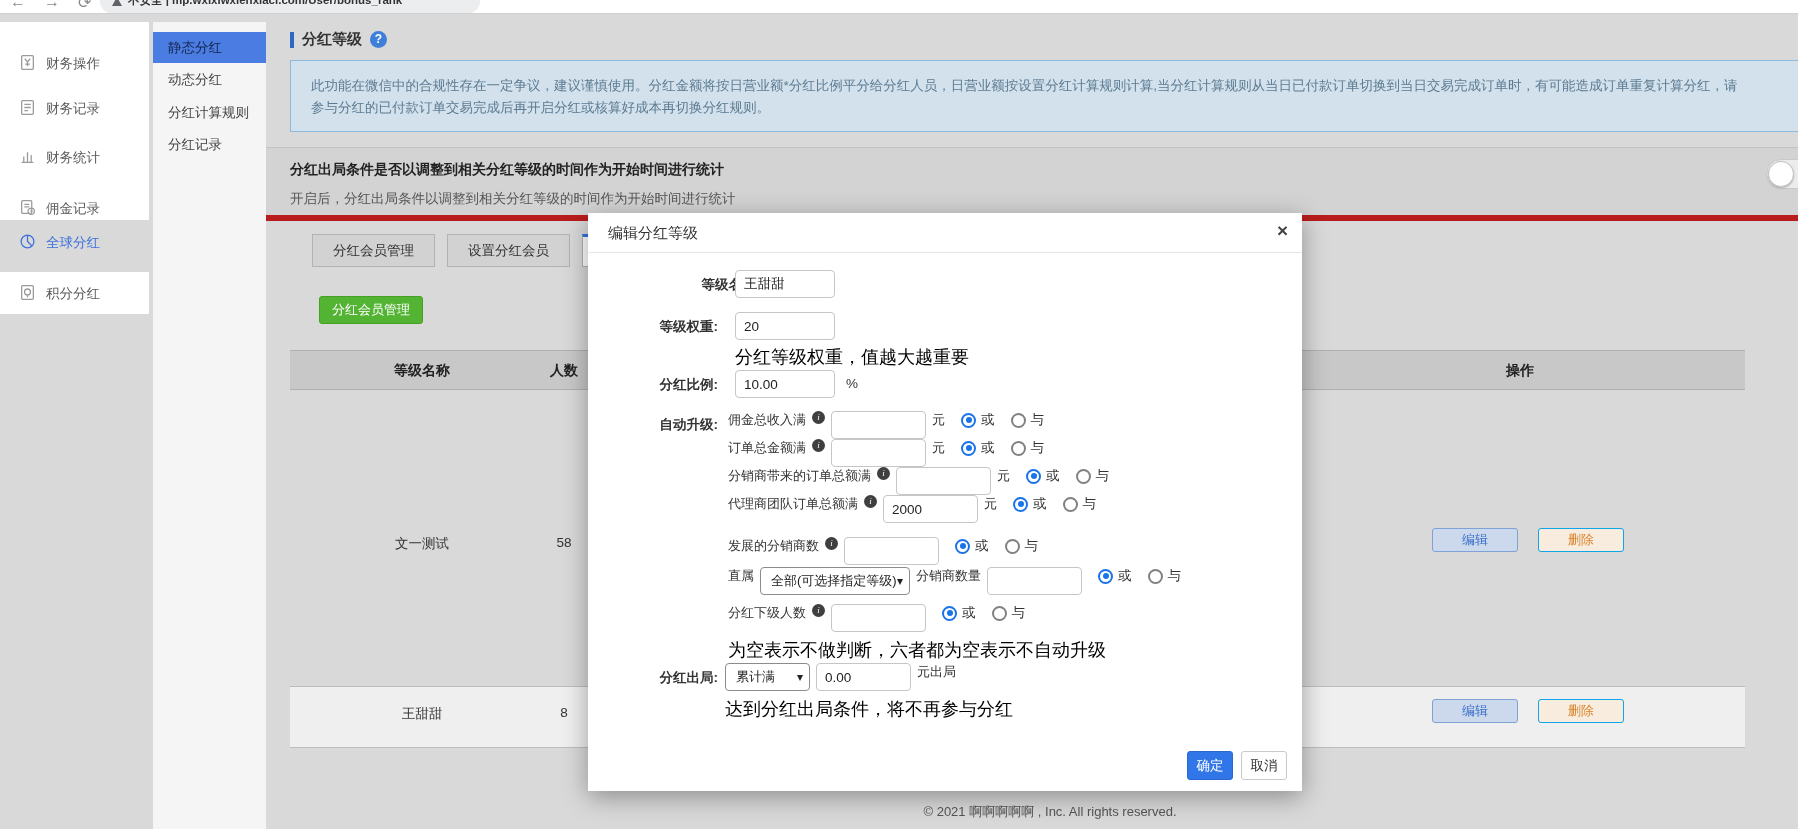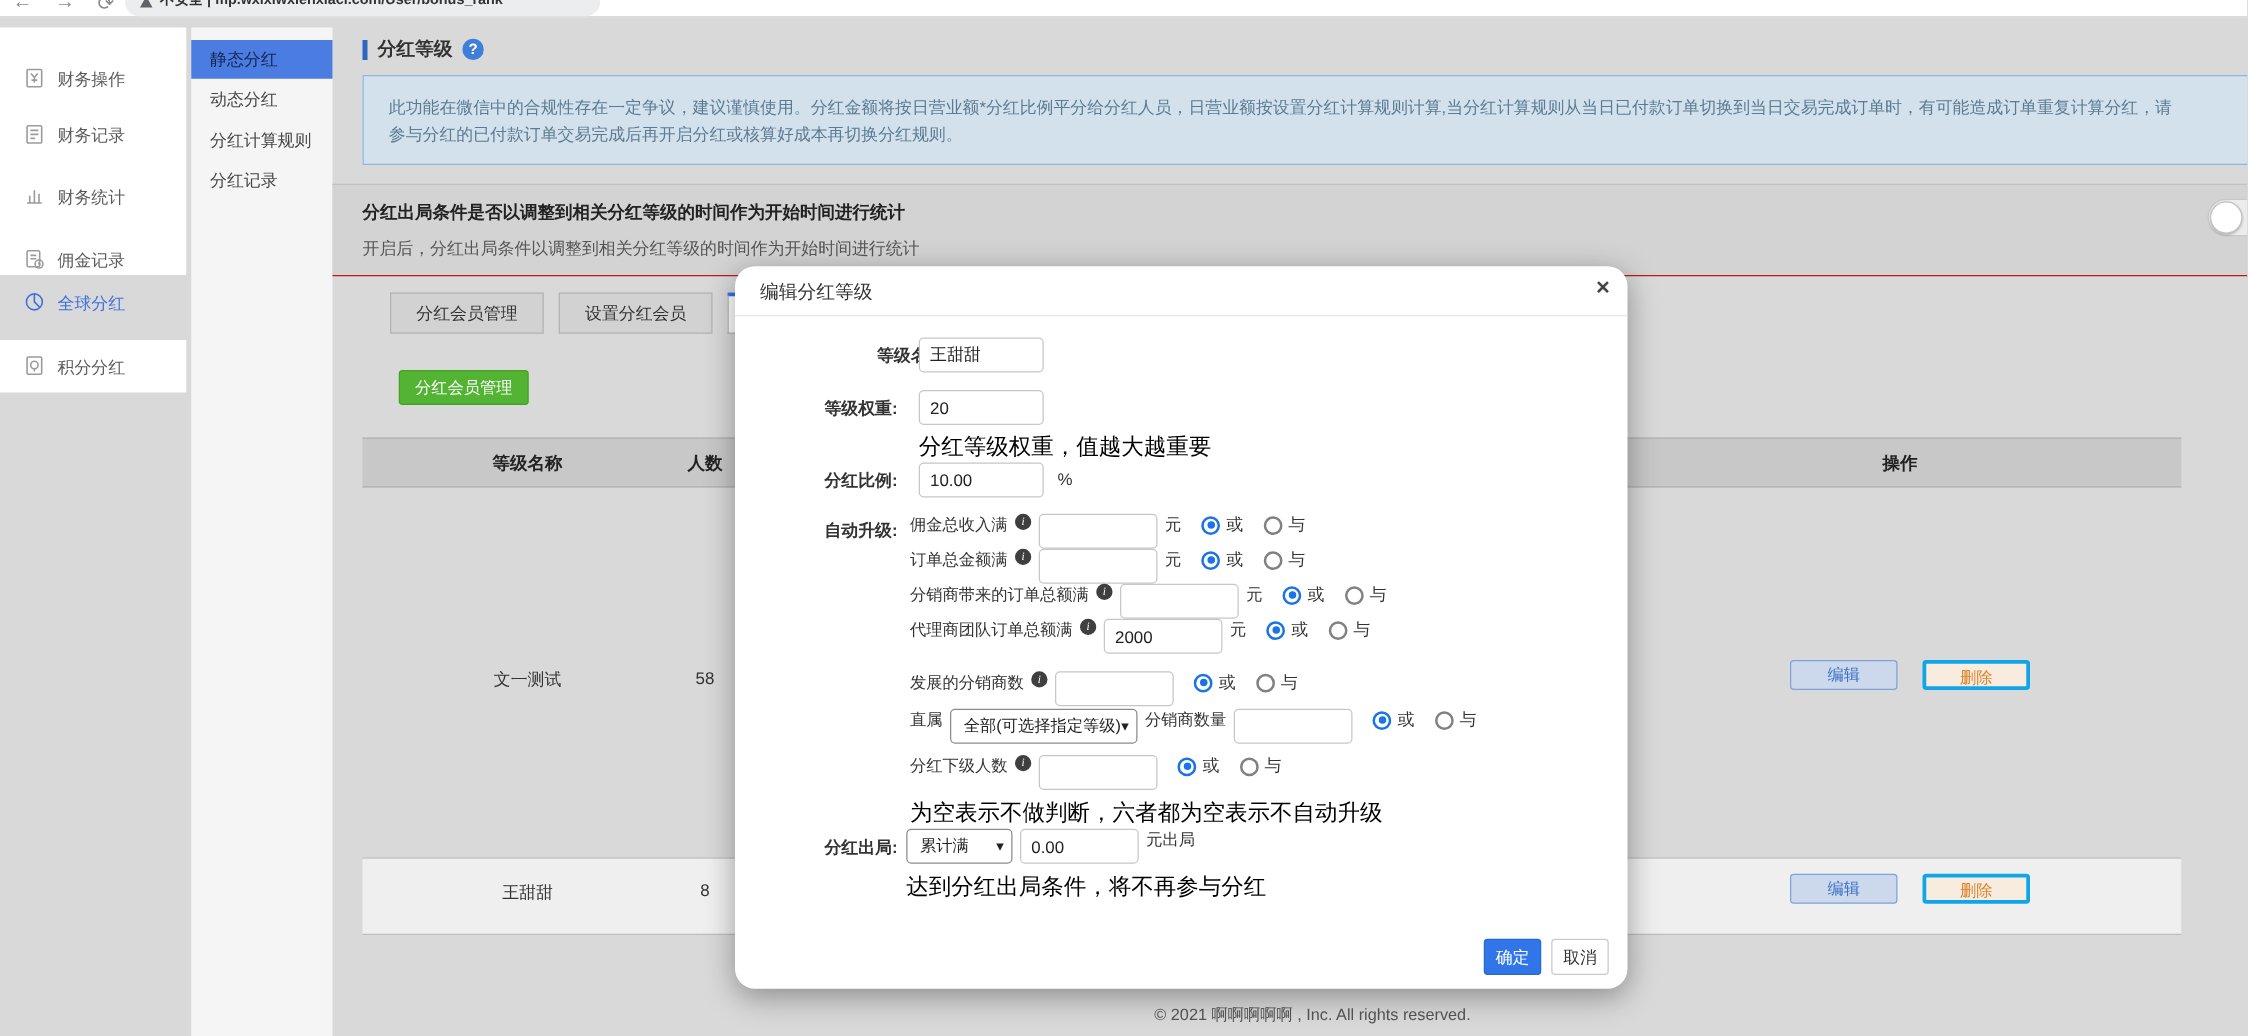--- a/index.html
+++ b/index.html
@@ -30,47 +30,47 @@
 
   
   .page-title-bar { position:absolute; left:290px; top:30px; display:flex; align-items:center; gap:8px; }
   .bluebar { width:4px; height:16px; background:#2f66c0; }
   .ptitle { font-size:15px; font-weight:bold; color:#333; }
   .help { width:17px; height:17px; border-radius:50%; background:#3d7fd9; color:#fff; font-size:12px; text-align:center; line-height:17px; font-weight:bold; }
 
   .notice { position:absolute; left:290px; top:60px; width:1560px; height:72px; background:#d2e1ec; border:1px solid #8fb9d9; padding:14px 20px 0 20px; font-size:13.5px; color:#5c7b92; line-height:22px; }
   .notice div { white-space:nowrap; }
 
-  .stat-panel { position:absolute; left:266px; top:147px; width:1532px; height:74px; background:#d3d3d3; border-top:1px solid #c2c2c2; border-bottom:1px solid #b91c1c; }
+  .stat-panel { position:absolute; left:266px; top:147px; width:1532px; height:74px; background:#d3d3d3; border-top:1px solid #c2c2c2; border-bottom:6px solid #b91c1c; }
   .stat-title { position:absolute; left:24px; top:13px; font-weight:bold; font-size:14px; color:#222; white-space:nowrap; }
   .stat-desc { position:absolute; left:24px; top:42px; font-size:13.5px; color:#555; white-space:nowrap; }
   .switch-track { position:absolute; left:1500px; top:11px; width:80px; height:30px; border-radius:15px; background:#ececec; border:1px solid #c9c9c9; }
   .switch-knob { position:absolute; left:1px; top:1px; width:26px; height:26px; border-radius:50%; background:#fff; border:1px solid #c2c2c2; box-shadow:0 1px 2px rgba(0,0,0,.25); }
 
   .tabs { position:absolute; left:312px; top:234px; display:flex; gap:12px; }
   .tab { height:33px; padding:0 20px; line-height:31px; font-size:13.5px; color:#333; background:#d2d2d2; border:1px solid #b3b3b3; cursor:pointer; white-space:nowrap; }
   .tab.active { background:#fff; border-top:3px solid #2f72e4; line-height:28px; font-weight:bold; padding:0 12px; }
 
   .add-btn { position:absolute; left:319px; top:296px; height:28px; padding:0 12px; background:#53b332; color:#fff; font-size:13px; border:1px solid #46a026; border-radius:3px; line-height:26px; cursor:pointer; }
 
   
   .table { position:absolute; left:290px; top:350px; width:1455px; }
   .thead { position:absolute; left:0; top:0; width:1455px; height:40px; background:#c8c8c8; border-top:1px solid #b0b0b0; border-bottom:1px solid #b0b0b0; }
   .th { position:absolute; top:11px; width:90px; text-align:center; font-weight:bold; font-size:14px; color:#222; }
   .trow1 { position:absolute; left:0; top:40px; width:1455px; height:297px; border-bottom:1px solid #bdbdbd; }
   .trow2 { position:absolute; left:0; top:337px; width:1455px; height:61px; background:#efefef; border-bottom:1px solid #bdbdbd; }
   .cell { position:absolute; width:90px; text-align:center; font-size:13.5px; color:#333; }
   .btn-edit, .btn-del { position:absolute; width:86px; height:24px; border-radius:3px; font-size:13px; text-align:center; line-height:22px; cursor:pointer; }
   .btn-edit { background:#ccd9ec; border:1px solid #7ea2d6; color:#3a6fc9; }
-  .btn-del { background:#f8ecdf; border:3px solid #0ea5e9; color:#d9832b; }
+  .btn-del { background:#f8ecdf; border:1px solid #0ea5e9; color:#d9832b; }
 
   .page-footer { position:absolute; left:600px; top:803px; width:900px; text-align:center; font-size:13px; color:#555; }
 
   
-  .modal { position:absolute; left:588px; top:213px; width:714px; height:578px; background:#fff; border-radius:16px; box-shadow:0 6px 24px rgba(0,0,0,0.35); z-index:10; }
+  .modal { position:absolute; left:588px; top:213px; width:714px; height:578px; background:#fff; border-radius:0; box-shadow:0 6px 24px rgba(0,0,0,0.35); z-index:10; }
   .m-head { position:absolute; left:0; top:0; width:714px; height:40px; border-bottom:1px solid #e6e6e6; }
   .m-title { position:absolute; left:20px; top:11px; font-size:15px; color:#333; }
   .m-close { position:absolute; right:14px; top:8px; font-size:19px; font-weight:bold; color:#444; cursor:pointer; line-height:20px; }
   .flabel { position:absolute; left:0; width:130px; text-align:right; font-weight:bold; font-size:13.5px; color:#333; }
   .m-input { height:28px; border:1px solid #c6c6c6; border-radius:4px; font-size:13.5px; padding:0 8px; background:#fff; color:#222; outline:none; }
   .w100 { width:100px; } .w95 { width:95px; }
   .abs { position:absolute; }
   .hint { position:absolute; font-size:18px; color:#000000; white-space:nowrap; }
   .arow { position:absolute; left:140px; display:flex; align-items:flex-start; height:28px; gap:6px; font-size:13px; color:#333; white-space:nowrap; }
   .radio-g { display:flex; align-items:center; gap:5px; margin-left:10px; font-size:13.5px; }

